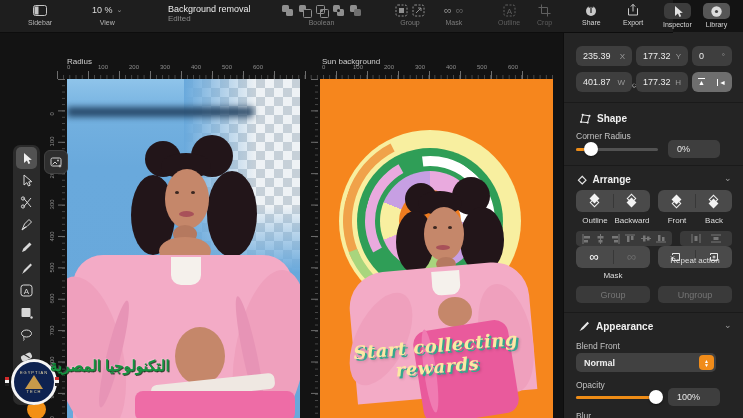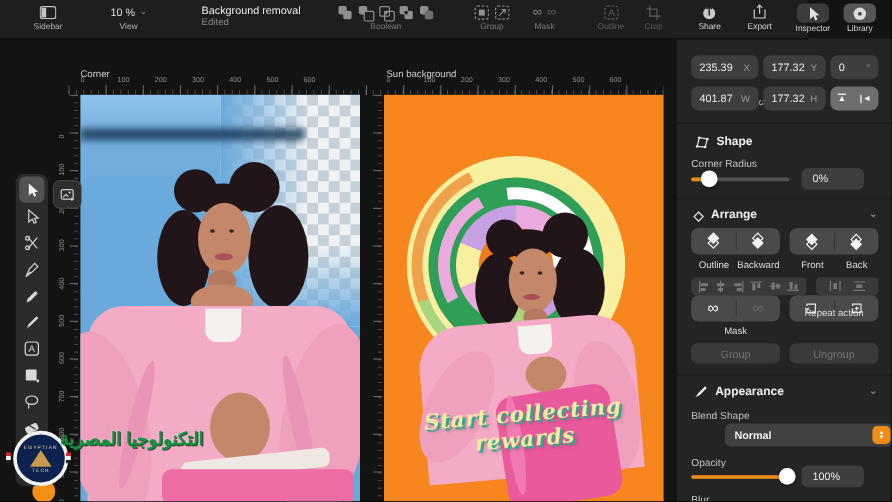--- a/index.html
+++ b/index.html
@@ -81,21 +81,21 @@
   .slider .thumb{position:absolute;top:0;width:14px;height:14px;background:#fff;border-radius:50%;box-shadow:0 1px 2px rgba(0,0,0,.5);}
   .valbox{position:absolute;height:18px;background:#3e3e3e;border-radius:5px;display:flex;align-items:center;padding-left:9px;
           font-size:9px;color:#e8e8e8;box-sizing:border-box;}
   .seg{position:absolute;height:22px;background:#4a4a4a;border-radius:6px;display:flex;}
   .seg .cell{flex:1;display:flex;align-items:center;justify-content:center;}
   .seg .sep{width:1px;background:#383838;margin:4px 0;}
   .seg-lbl{position:absolute;font-size:8px;color:#dedede;transform:translateX(-50%);white-space:nowrap;}
   .alignrow{position:absolute;height:15px;background:#3a3a3a;border-radius:4px;display:flex;align-items:center;justify-content:space-evenly;}
   .gbtn{position:absolute;height:17px;background:#3a3a3a;border-radius:5px;display:flex;align-items:center;justify-content:center;
         font-size:9px;color:#757575;}
-  .select{position:absolute;left:12px;width:140px;height:19px;background:#414141;border-radius:5px;display:flex;align-items:center;margin-left:28px;}
+  .select{position:absolute;left:12px;width:140px;height:19px;background:#414141;border-radius:5px;display:flex;align-items:center;}
   .select .sval{font-size:9px;color:#f0f0f0;padding-left:8px;font-weight:bold;}
   .stepper{position:absolute;right:2px;top:2px;width:15px;height:15px;background:#f08c1a;border-radius:4px;
            display:flex;flex-direction:column;align-items:center;justify-content:center;line-height:4px;}
   .stepper span{font-size:5px;color:#fff;}
   .diamond{width:7px;height:7px;transform:rotate(45deg);}
   .d-fill{background:#f2f2f2;}
   .d-line{border:1px solid #f2f2f2;box-sizing:border-box;background:transparent;}
   .mini-stack{position:relative;width:12px;height:12px;}
   .mini-stack .diamond{position:absolute;left:2.5px;}
 
@@ -248,21 +248,21 @@
       <span class="tb-ico icobg" style="background:#565656;">
         <svg width="13" height="13">
             <circle cx="6.5" cy="6.5" r="5.2" fill="#dcdcdc"></circle>
             <circle cx="6.5" cy="6.5" r="1.6" fill="#444"></circle>
           </svg>
       </span>
       <span class="tb-lbl bright">Library</span>
     </div>
   </div>
 
-  <div class="ab-name" style="left:67px;">Corner</div>
+  <div class="ab-name" style="left:67px;">Radius</div>
   <div class="ab-name" style="left:322px;">Sun background</div>
 
   <div class="hruler"></div>
   <div class="vruler" style="left:58px;"></div>
   <div class="vruler" style="left:311px;"></div>
 
   <div class="hticks" style="left:67px;">
       <span class="htick">0</span>
       <span class="htick">100</span>
       <span class="htick">200</span>
@@ -638,21 +638,21 @@
     <div class="sec-hd" style="left:14px;top:288px;">
       <span>
           <svg width="12" height="12">
             <path d="M1.5 11 C3 9.5 2.5 8.8 4.2 7.2 L9.5 1.8 L11 3.3 L5.7 8.7 C4 10.3 3.4 9.8 1.5 11 Z" fill="#e8e8e8"></path>
           </svg>
         </span>
       <span>Appearance</span>
     </div>
     <span class="sec-chev" style="left:160px;top:288px;">⌄</span>
 
-    <div class="sub-lbl" style="left:12px;top:309px;">Blend Shape</div>
+    <div class="sub-lbl" style="left:12px;top:309px;">Blend Front</div>
     <div class="select" style="top:321px;">
       <span class="sval">Normal</span>
       <span class="stepper">
           <span>▲</span>
           <span>▼</span>
         </span>
     </div>
 
     <div class="sub-lbl" style="left:12px;top:348px;">Opacity</div>
     <div class="slider" style="left:12px;top:358px;width:82px;">

